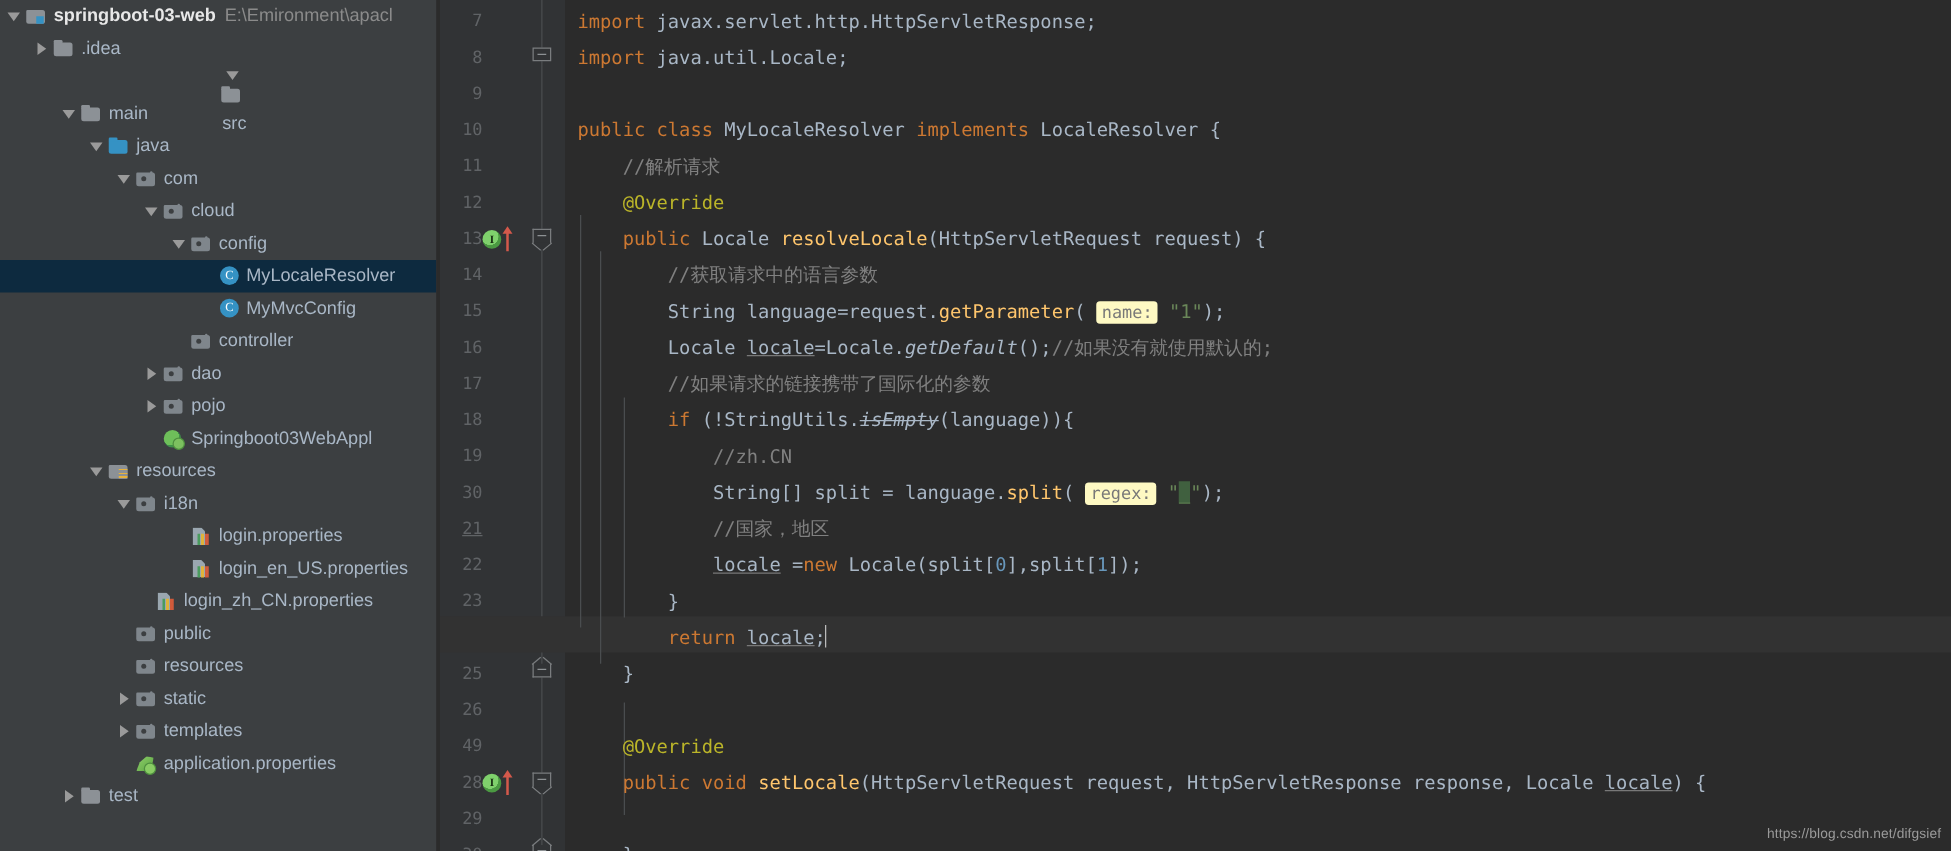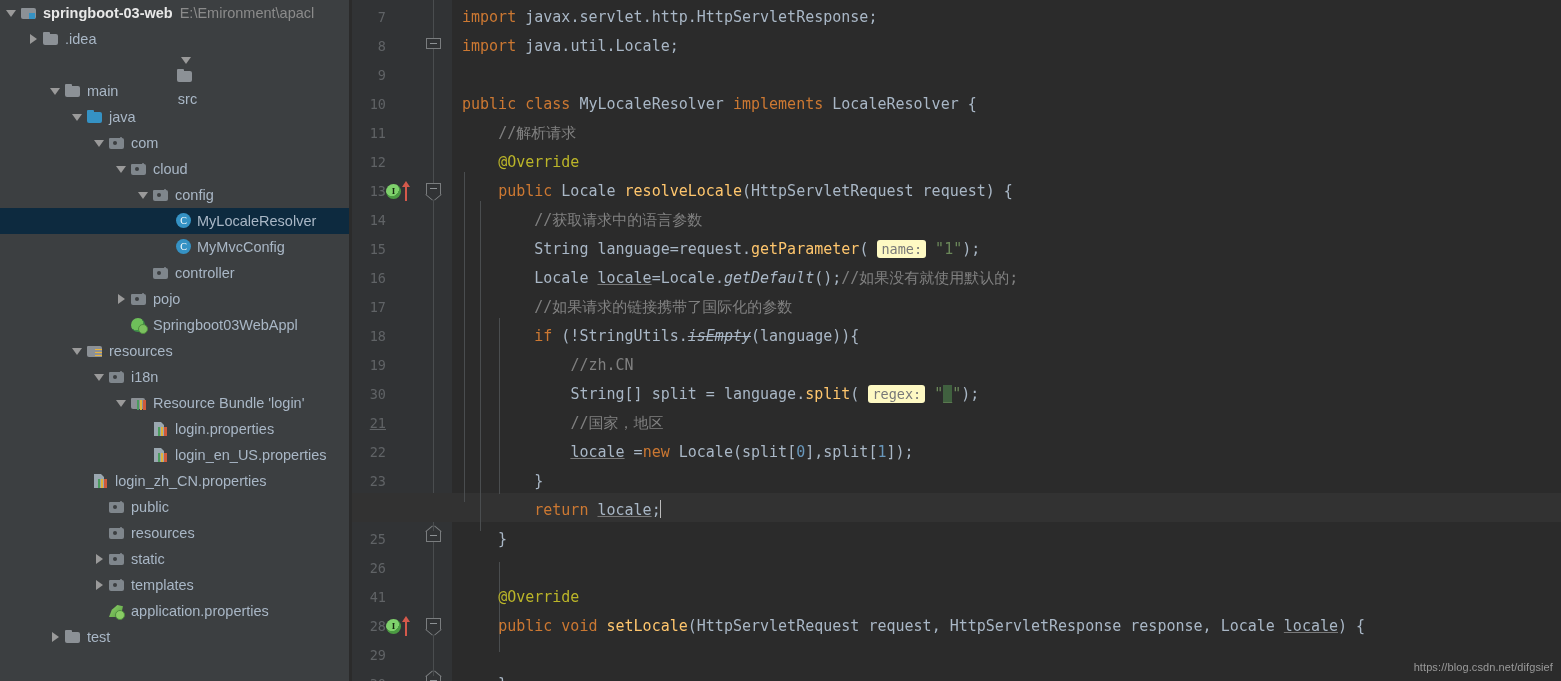--- a/index.html
+++ b/index.html
@@ -447,20 +447,27 @@
           <span class="ic">
             <span class="ico-folder-pkg"></span>
           </span>
           <span class="lbl">controller</span>
         </div>
         <div class="tree-row" style="padding-left: 114px;">
           <span class="twisty collapsed"></span>
           <span class="ic">
             <span class="ico-folder-pkg"></span>
           </span>
+          <span class="lbl">dao</span>
+        </div>
+        <div class="tree-row" style="padding-left: 114px;">
+          <span class="twisty collapsed"></span>
+          <span class="ic">
+            <span class="ico-folder-pkg"></span>
+          </span>
           <span class="lbl">pojo</span>
         </div>
         <div class="tree-row" style="padding-left: 114px;">
           <span class="twisty none"></span>
           <span class="ic">
             <span class="ico-springapp"></span>
           </span>
           <span class="lbl">Springboot03WebAppl</span>
         </div>
         <div class="tree-row" style="padding-left: 70px;">
@@ -470,42 +477,35 @@
           </span>
           <span class="lbl">resources</span>
         </div>
         <div class="tree-row" style="padding-left: 92px;">
           <span class="twisty expanded"></span>
           <span class="ic">
             <span class="ico-folder-pkg"></span>
           </span>
           <span class="lbl">i18n</span>
         </div>
-        <div class="tree-row" style="padding-left: 114px;">
-          <span class="twisty expanded"></span>
-          <span class="ic">
-            <span class="ico-bundle"></span>
-          </span>
-          <span class="lbl">Resource Bundle 'login'</span>
-        </div>
         <div class="tree-row" style="padding-left: 136px;">
           <span class="twisty none"></span>
           <span class="ic">
             <span class="ico-props"></span>
           </span>
           <span class="lbl">login.properties</span>
         </div>
         <div class="tree-row" style="padding-left: 136px;">
           <span class="twisty none"></span>
           <span class="ic">
             <span class="ico-props"></span>
           </span>
           <span class="lbl">login_en_US.properties</span>
         </div>
-        <div class="tree-row" style="padding-left: 76px;">
+        <div class="tree-row" style="padding-left: 108px;">
           <span class="twisty none"></span>
           <span class="ic">
             <span class="ico-props"></span>
           </span>
           <span class="lbl">login_zh_CN.properties</span>
         </div>
         <div class="tree-row" style="padding-left: 92px;">
           <span class="twisty none"></span>
           <span class="ic">
             <span class="ico-folder-pkg"></span>
@@ -569,21 +569,21 @@
           <div class="ln" style="top: 293px;">17</div>
           <div class="ln" style="top: 322px;">18</div>
           <div class="ln" style="top: 351px;">19</div>
           <div class="ln" style="top: 380px;">30</div>
           <div class="ln" style="top: 409px; text-decoration: underline;">21</div>
           <div class="ln" style="top: 438px;">22</div>
           <div class="ln" style="top: 467px;">23</div>
           <div class="ln" style="top: 496px;">24</div>
           <div class="ln" style="top: 525px;">25</div>
           <div class="ln" style="top: 554px;">26</div>
-          <div class="ln" style="top: 583px;">41</div>
+          <div class="ln" style="top: 583px;">49</div>
           <div class="ln" style="top: 612px;">28</div>
           <div class="ln" style="top: 641px;">29</div>
           <div class="ln" style="top: 670px;">30</div>
         </div>
       <div id="gutter-icons">
           <div class="gmark" style="top: 177px;">
             <span class="impl-marker"></span>
             <span class="up-arrow"></span>
           </div>
           <div class="gmark" style="top: 496px;">

